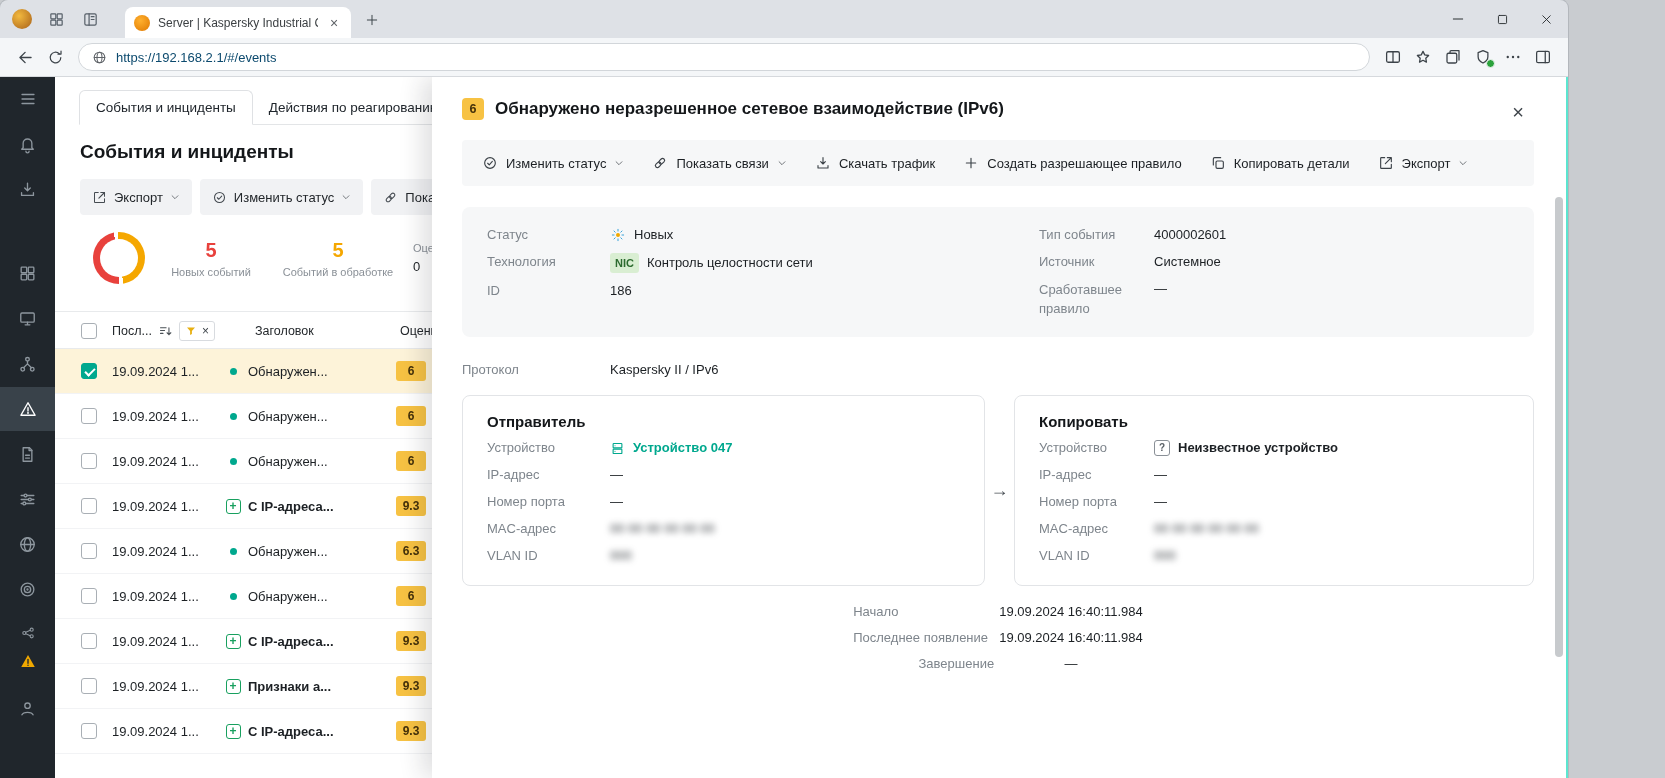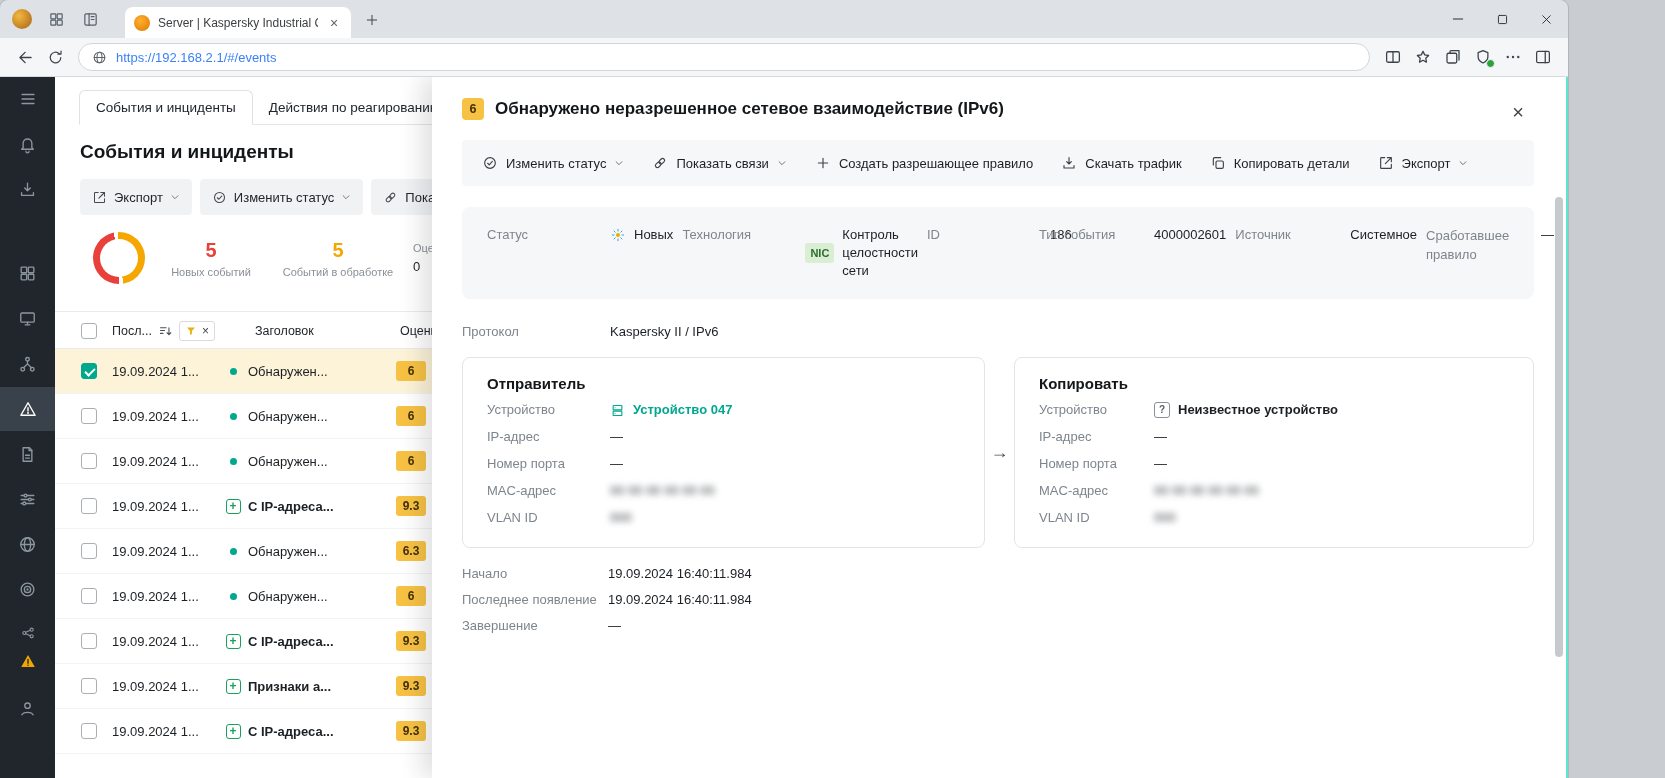--- a/index.html
+++ b/index.html
@@ -19,21 +19,21 @@
 .tab-title{flex:1;font-size:12px;color:#3c4043;white-space:nowrap;overflow:hidden;}
 .tab-close{width:16px;height:16px;color:#5f6368;display:flex;align-items:center;justify-content:center;}
 .tab-close::before{content:"×";font-size:14px;line-height:1;}
 .newtab{position:absolute;left:365px;top:13px;color:#3c4349;}
 .win-controls{position:absolute;right:0;top:0;height:38px;display:flex;}
 .win-btn{width:44px;height:100%;display:flex;align-items:center;justify-content:center;color:#1f2326;}
 .btoolbar{height:39px;background:#f4f6f8;border-bottom:1px solid #d6d9dd;display:flex;align-items:center;padding:0 10px;}
 .nav-ic{width:30px;height:30px;display:flex;align-items:center;justify-content:center;color:#3c4349;flex:0 0 auto;position:relative;}
 .urlbar{flex:1;height:28px;background:#fff;border:1px solid #d2d6da;border-radius:14px;display:flex;align-items:center;gap:9px;padding:0 13px;margin:0 8px;}
 .urlbar .site-ic{color:#5f6368;}
-.url-text{font-size:13px;color:#3b82f6;white-space:nowrap;overflow:hidden;}
+.url-text{font-size:13px;color:#0c4a6e;white-space:nowrap;overflow:hidden;}
 .green-dot{position:absolute;right:3px;bottom:4px;width:9px;height:9px;border-radius:50%;background:#2ba23c;border:1.5px solid #f4f6f8;}
 
 
 .app{position:absolute;top:77px;left:0;right:0;bottom:0;background:#5eead4;overflow:hidden;}
 .side{position:absolute;left:0;top:0;width:55px;height:100%;background:#20262c;}
 .s-ic{position:absolute;left:0;width:55px;height:40px;display:flex;align-items:center;justify-content:center;color:#8d969e;}
 .s-ic.active{background:#39424a;color:#fff;height:44px;}
 .s-ic.warn{color:#f0a800;}
 
 
@@ -82,21 +82,21 @@
 .detail{position:absolute;left:432px;top:0;right:2px;bottom:0;background:#fff;box-shadow:-10px 0 22px rgba(32,38,44,.14);padding:0 32px 0 30px;}
 .d-header{margin-top:20px;display:flex;align-items:flex-start;gap:11px;padding-right:50px;}
 .sev{width:22px;height:22px;background:#f7c243;border-radius:4px;color:#43300a;font-weight:700;font-size:12.5px;display:flex;align-items:center;justify-content:center;flex:0 0 auto;margin-top:1px;}
 .d-title{font-size:17px;font-weight:700;color:#14171a;line-height:24px;}
 .d-close{position:absolute;top:25px;right:38px;width:20px;height:20px;color:#3f454b;display:flex;align-items:center;justify-content:center;}
 .d-close::before{content:"×";font-size:20px;line-height:1;}
 .d-toolbar{margin-top:19px;height:46px;background:#f6f7f8;border-radius:4px;display:flex;align-items:center;padding:0 6px;}
 .d-btn{display:flex;align-items:center;gap:8px;padding:0 14px;height:100%;font-size:13px;color:#1c2024;white-space:nowrap;}
 .d-btn svg{color:#3b4147;}
 .summary{margin-top:21px;background:#f6f7f8;border-radius:8px;padding:19px 25px;display:flex;}
-.sum-col{display:flex;gap:9px;}
+.sum-col{display:flex;flex-direction:column;gap:9px;}
 .sum-col.left{width:552px;flex:0 0 auto;}
 .sum-row{display:flex;align-items:flex-start;line-height:18px;}
 .lbl{color:#7e858c;flex:0 0 auto;}
 .sum-col.left .lbl{width:123px;}
 .sum-col.right .lbl{width:115px;}
 .val{color:#1c2024;display:flex;align-items:center;gap:8px;}
 .sun-ic{color:#3aa3d9;}
 .nic{background:#d9eed2;color:#2c6b2f;font-size:11px;font-weight:700;padding:1px 5px;border-radius:3px;}
 .proto-row{margin-top:24px;display:flex;line-height:18px;}
 .proto-row .lbl{width:148px;}
@@ -110,21 +110,21 @@
 .card.receiver .lbl{width:115px;}
 .arrow{width:29px;text-align:center;color:#4a5056;font-size:18px;flex:0 0 auto;}
 .arrow::before{content:"→";}
 .dev-ic{color:#00a88e;}
 .link-device{color:#00a88e;font-weight:700;}
 .unknown-bold{font-weight:700;}
 .qbox{width:16px;height:16px;border:1.5px solid #8a9097;border-radius:3px;color:#5a6066;display:flex;align-items:center;justify-content:center;flex:0 0 auto;}
 .qbox::before{content:"?";font-size:10px;font-weight:700;line-height:1;}
 .redacted{filter:blur(3px);color:#3a3f44;}
 .timeline{margin-top:17px;}
-.t-row{display:flex;line-height:18px;margin-bottom:8px;}
+.t-row{display:flex;line-height:18px;margin-bottom:8px;justify-content:center;}
 .t-row .lbl{width:146px;}
 .scroll-thumb{position:absolute;right:3px;top:120px;width:8px;height:460px;background:#c7cacd;border-radius:4px;}
 </style>
 </head>
 <body>
 
 <div class="window">
 
   <div class="titlebar">
     <div class="tb-left">
@@ -533,30 +533,30 @@
             </svg>
           <span>Показать связи</span>
           <span class="ic-caret">
               <svg width="10" height="10" viewBox="0 0 24 24" class="s">
                 <path d="M5 9l7 7 7-7"></path>
               </svg>
             </span>
         </span>
         <span class="d-btn">
           <svg width="16" height="16" viewBox="0 0 24 24" class="s">
-              <path d="M12 5v14M5 12h14"></path>
-            </svg>
-          <span>Создать разрешающее правило</span>
+              <path d="M12 4v9.5M12 13.5L8.5 10M12 13.5L15.5 10"></path>
+              <path d="M4.5 16v3.5h15V16"></path>
+            </svg>
+          <span>Скачать трафик</span>
         </span>
         <span class="d-btn">
           <svg width="16" height="16" viewBox="0 0 24 24" class="s">
-              <path d="M12 4v9.5M12 13.5L8.5 10M12 13.5L15.5 10"></path>
-              <path d="M4.5 16v3.5h15V16"></path>
-            </svg>
-          <span>Скачать трафик</span>
+              <path d="M12 5v14M5 12h14"></path>
+            </svg>
+          <span>Создать разрешающее правило</span>
         </span>
         <span class="d-btn">
           <svg width="16" height="16" viewBox="0 0 24 24" class="s">
               <rect x="9" y="9" width="11" height="11" rx="2"></rect>
               <path d="M5 15V6a2 2 0 0 1 2-2h9"></path>
             </svg>
           <span>Копировать детали</span>
         </span>
         <span class="d-btn">
           <svg width="16" height="16" viewBox="0 0 24 24" class="s">

